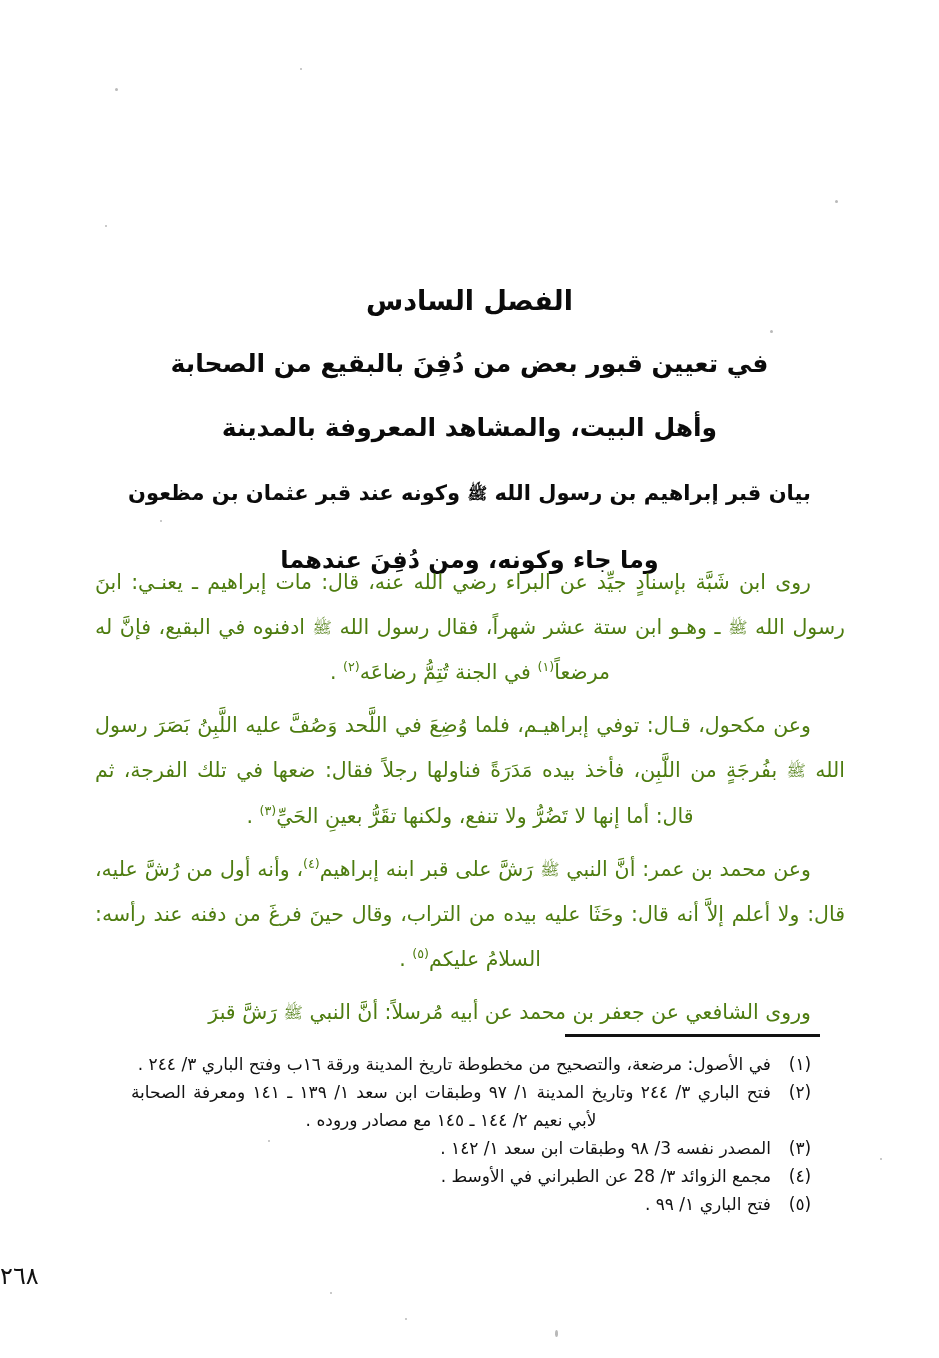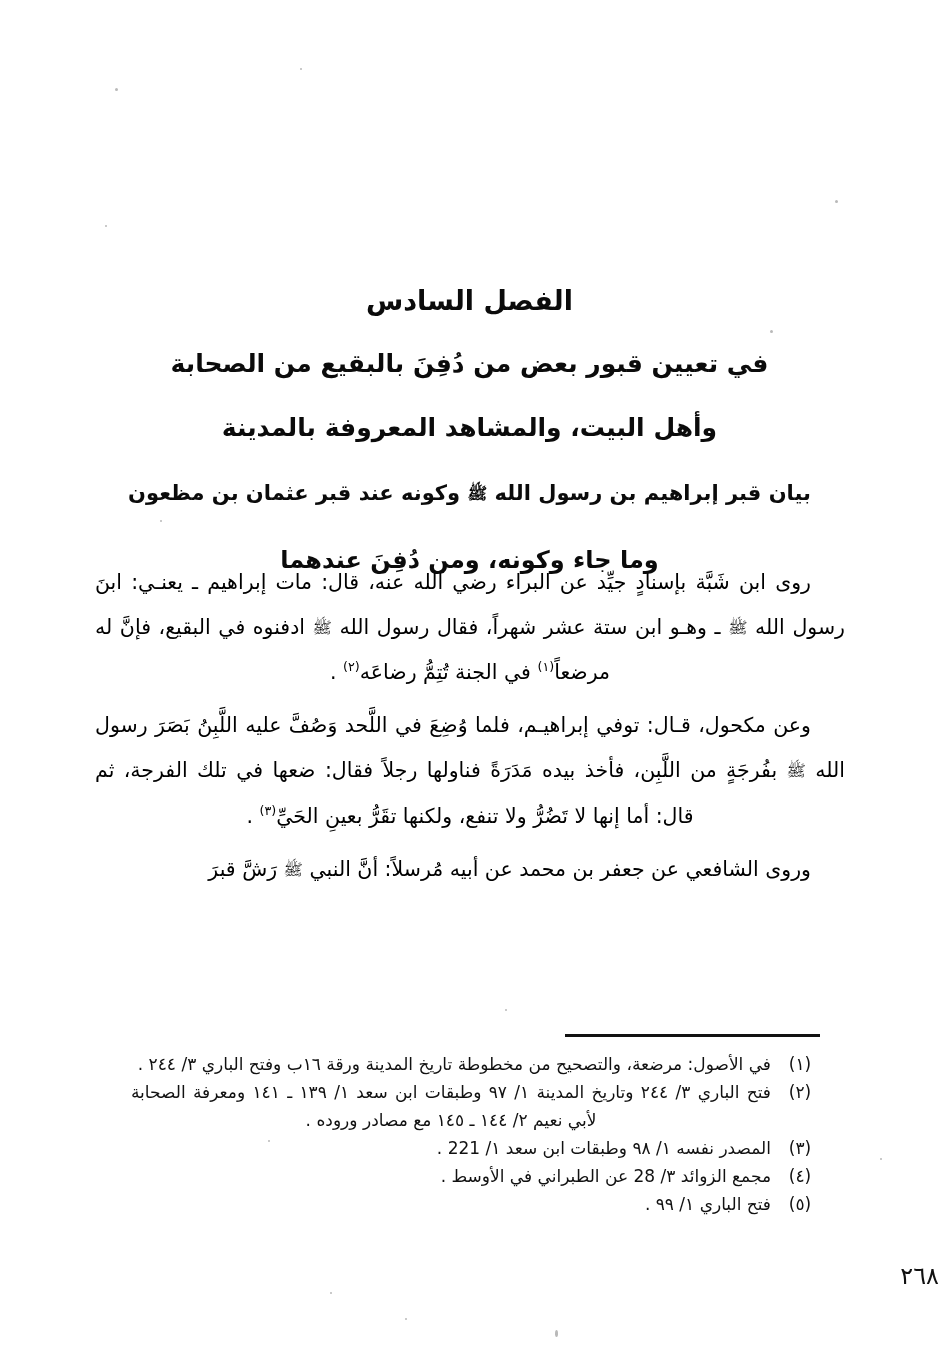--- a/index.html
+++ b/index.html
@@ -64,21 +64,21 @@
     top: 560px;
     left: 95px;
     width: 750px;
     direction: rtl;
     text-align: justify;
     text-align-last: center;
   }
   .para {
     font-size: 20.5px;
     line-height: 45px;
-    color: #000000;
+    color: #4d7c0f;
     margin: 0 0 8px 0;
     text-indent: 34px;
     font-family: "DejaVu Sans", sans-serif;
   }
   .para.last {
     margin-bottom: 0;
     text-align-last: right;
   }
   sup.fn {
     font-size: 0.62em;
@@ -128,21 +128,21 @@
   .fn-row.wrapped .fn-text {
     text-align-last: center;
   }
 
   
   .page-number {
     position: absolute;
     top: 1262px;
     left: 0;
     right: 0;
-    text-align: right;
+    text-align: left;
     font-size: 24px;
     letter-spacing: 1px;
     color: #111111;
     font-family: "DejaVu Sans", sans-serif;
   }
 </style>
 </head>
 <body>
 
 <div class="page">
@@ -166,37 +166,38 @@
     <span class="hline h3">وأهل البيت، والمشاهد المعروفة بالمدينة</span>
     <span class="hline h4">
       <span>بيان قبر إبراهيم بن رسول الله </span><span class="salla">ﷺ</span><span> وكونه عند قبر عثمان بن مظعون</span>
     </span>
     <span class="hline h5">وما جاء وكونه، ومن دُفِنَ عندهما</span>
   </div>
 
   <div class="body-text">
     <p class="para">روى ابن شَبَّة بإسنادٍ جيِّد عن البراء رضي الله عنه، قال: مات إبراهيم ـ يعنـي: ابنَ رسول الله <span class="salla">ﷺ</span> ـ وهـو ابن ستة عشر شهراً، فقال رسول الله <span class="salla">ﷺ</span> ادفنوه في البقيع، فإنَّ له مرضعاً<sup class="fn">(١)</sup> في الجنة تُتِمُّ رضاعَه<sup class="fn">(٢)</sup> .</p>
     <p class="para">وعن مكحول، قـال: توفي إبراهيـم، فلما وُضِعَ في اللَّحد وَصُفَّ عليه اللَّبِنُ بَصَرَ رسول الله <span class="salla">ﷺ</span> بفُرجَةٍ من اللَّبِن، فأخذ بيده مَدَرَةً فناولها رجلاً فقال: ضعها في تلك الفرجة، ثم قال: أما إنها لا تَضُرُّ ولا تنفع، ولكنها تقَرُّ بعينِ الحَيِّ<sup class="fn">(٣)</sup> .</p>
+    <p class="para">وعن محمد بن عمر: أنَّ النبي <span class="salla">ﷺ</span> رَشَّ على قبر ابنه إبراهيم<sup class="fn">(٤)</sup>، وأنه أول من رُشَّ عليه، قال: ولا أعلم إلاَّ أنه قال: وحَثَا عليه بيده من التراب، وقال حينَ فرغَ من دفنه عند رأسه: السلامُ عليكم<sup class="fn">(٥)</sup> .</p>
     <p class="para last">وروى الشافعي عن جعفر بن محمد عن أبيه مُرسلاً: أنَّ النبي <span class="salla">ﷺ</span> رَشَّ قبرَ</p>
   </div>
 
   <div class="fn-divider"></div>
 
   <div class="footnotes">
     <div class="fn-row">
       <span class="fn-num">(١)</span>
       <span class="fn-text">في الأصول: مرضعة، والتصحيح من مخطوطة تاريخ المدينة ورقة ١٦ب وفتح الباري ٣/ ٢٤٤ .</span>
     </div>
     <div class="fn-row wrapped">
       <span class="fn-num">(٢)</span>
       <span class="fn-text">فتح الباري ٣/ ٢٤٤ وتاريخ المدينة ١/ ٩٧ وطبقات ابن سعد ١/ ١٣٩ ـ ١٤١ ومعرفة الصحابة لأبي نعيم ٢/ ١٤٤ ـ ١٤٥ مع مصادر وروده .</span>
     </div>
     <div class="fn-row">
       <span class="fn-num">(٣)</span>
-      <span class="fn-text">المصدر نفسه ١/ ٩٨ وطبقات ابن سعد ١/ 221 .</span>
+      <span class="fn-text">المصدر نفسه 3/ ٩٨ وطبقات ابن سعد ١/ ١٤٢ .</span>
     </div>
     <div class="fn-row">
       <span class="fn-num">(٤)</span>
       <span class="fn-text">مجمع الزوائد ٣/ 28 عن الطبراني في الأوسط .</span>
     </div>
     <div class="fn-row">
       <span class="fn-num">(٥)</span>
       <span class="fn-text">فتح الباري ١/ ٩٩ .</span>
     </div>
   </div>

